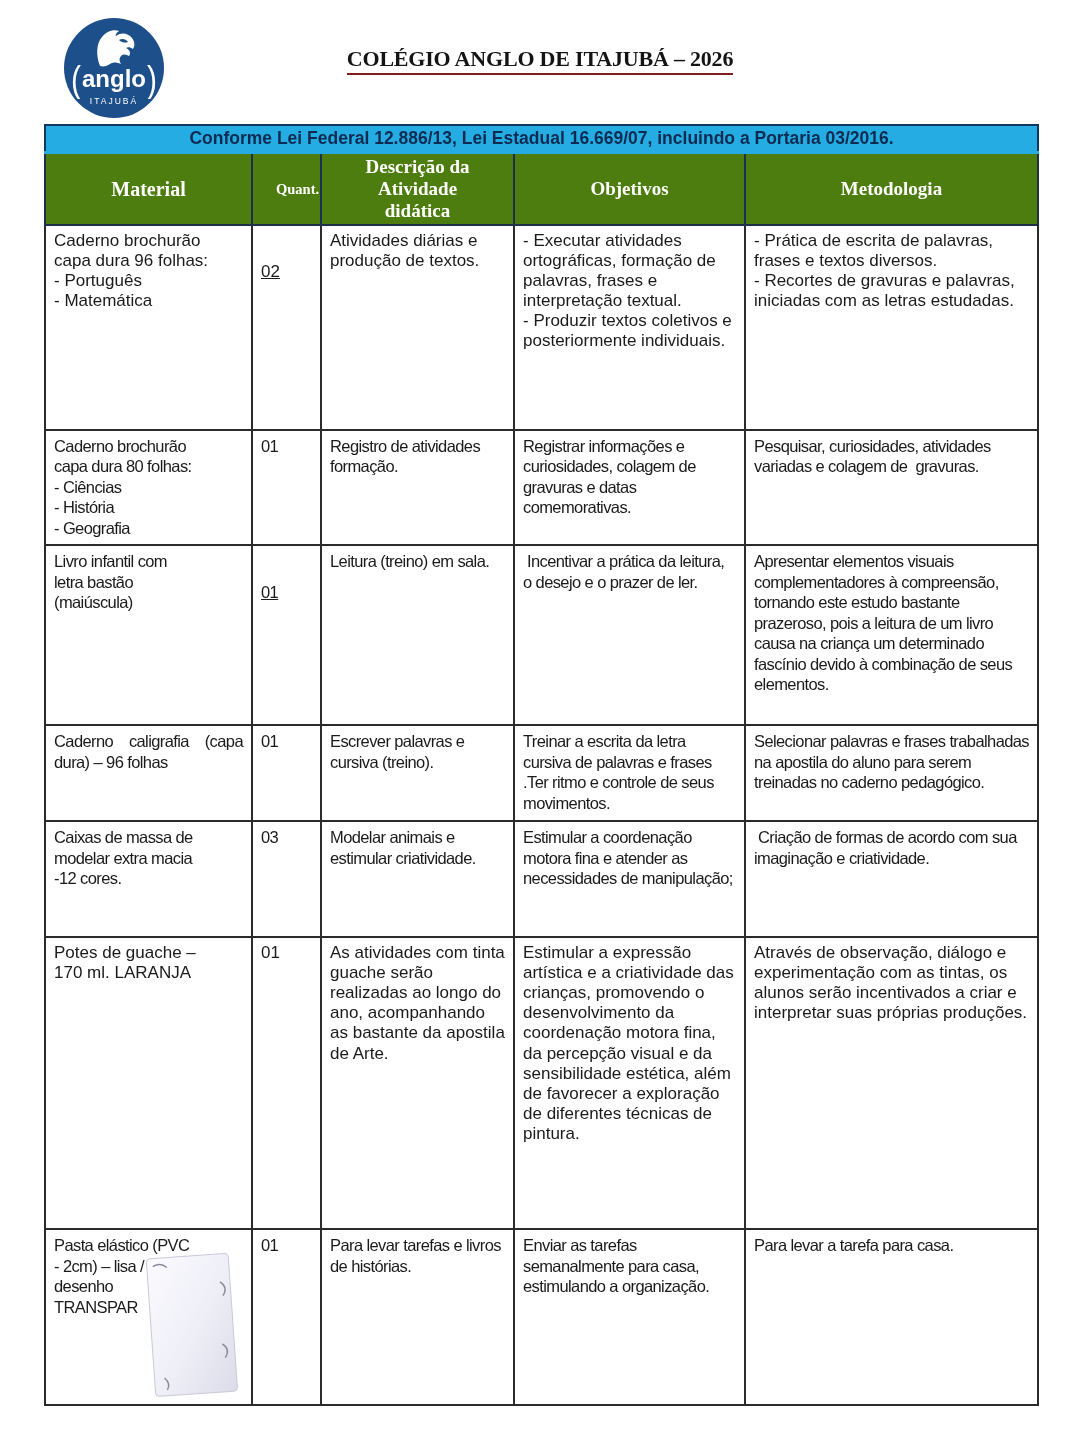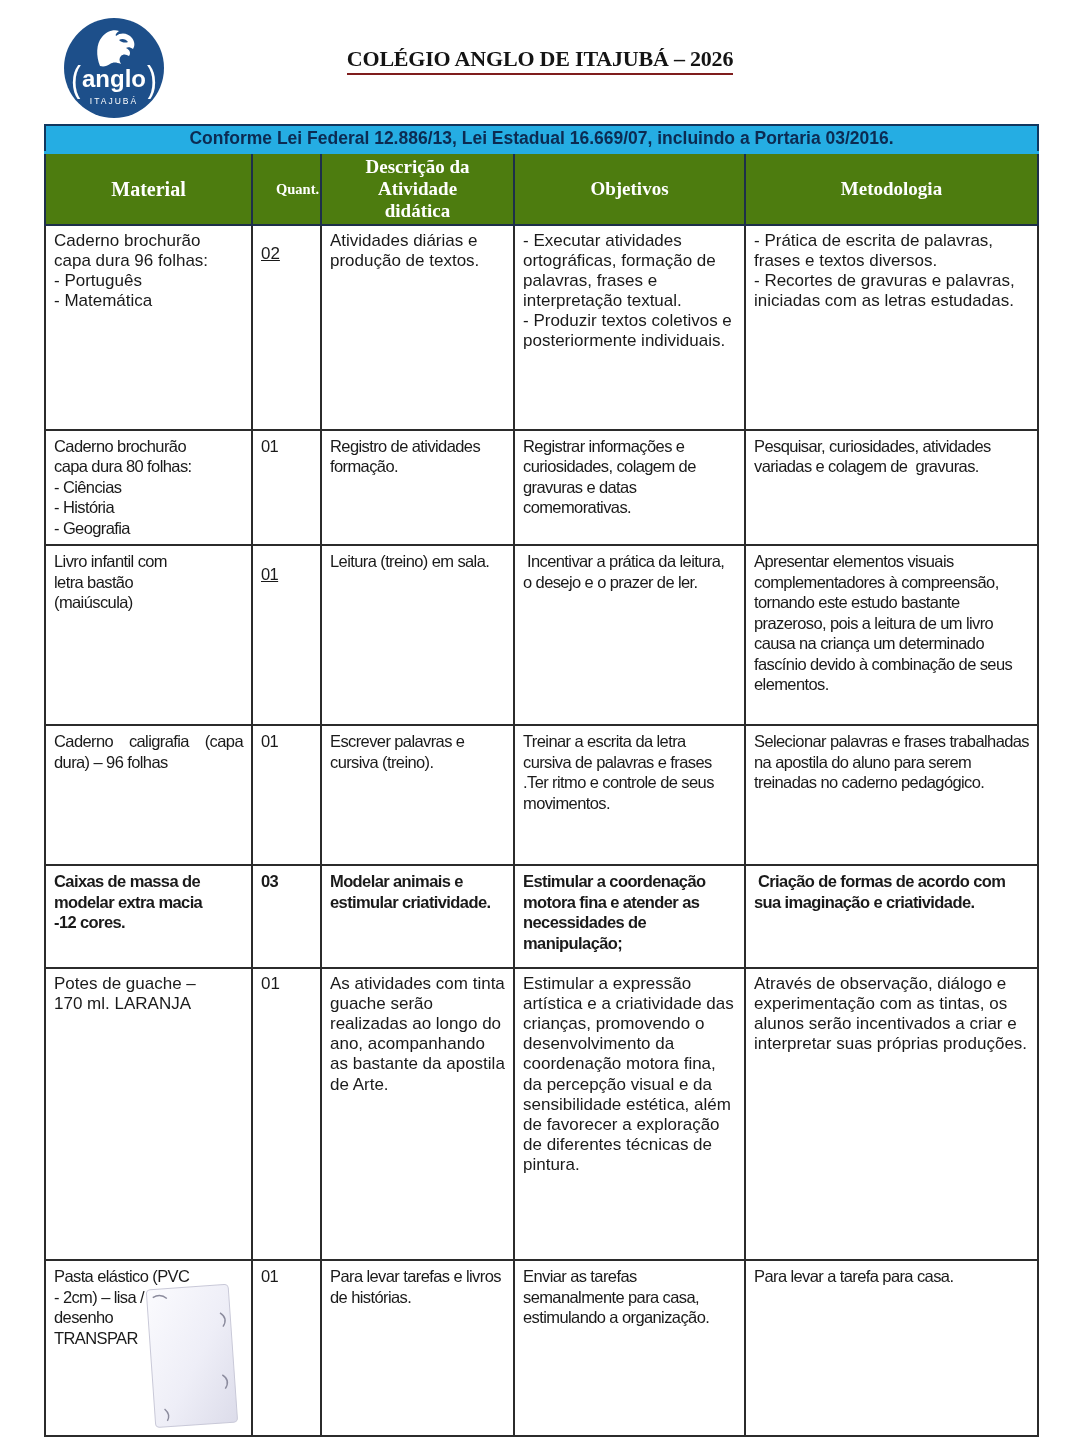--- a/index.html
+++ b/index.html
@@ -39,21 +39,21 @@
   tr.head-row th { background:#4d7c0f; color:#ffffff; font-family:"Liberation Serif", serif;
           font-weight:bold; border:2px solid #1d2f4a; text-align:center;
           vertical-align:middle; height:65px; padding:2px 23px; font-size:19px;margin-left:16px; }
   tr.head-row th.h-material { font-size:20px; }
   tr.head-row th.h-quant { font-size:14.5px; }
 
   td.cell { border:2px solid #2b2b2b; vertical-align:top; padding:5px 8px 6px 8px;
           font-size:17px; line-height:1.18; white-space:pre-line; background:#fff; }
   tr.narrow td.cell { font-size:16.5px; letter-spacing:-0.6px; line-height:1.24; }
   td.cell.justify { text-align:justify; }
-  td.cell.qt-offset { padding-top:18px;text-decoration:underline; }
+  td.cell.qt-offset { padding-top:36px;text-decoration:underline; }
   td.cell.rel { position:relative; }
 
   .folder-art { position:absolute; right:4px; top:20px; width:112px; height:152px;
           pointer-events:none; }
 </style>
 </head>
 <body>
 
 <div class="page">
 
@@ -123,29 +123,29 @@
       <tr class="narrow" style="height:180px;">
         <td class="cell">Livro infantil com
 letra bastão
 (maiúscula)</td>
         <td class="cell qt-offset">01</td>
         <td class="cell">Leitura (treino) em sala.</td>
         <td class="cell">&nbsp;Incentivar a prática da leitura, o desejo e o prazer de ler.</td>
         <td class="cell">Apresentar elementos visuais complementadores à compreensão, tornando este estudo bastante prazeroso, pois a leitura de um livro causa na criança um determinado fascínio devido à combinação de seus elementos.</td>
       </tr>
 
-      <tr class="narrow" style="height:140px;padding-left:6px;">
+      <tr class="narrow" style="height:96px;padding-left:6px;">
         <td class="cell justify">Caderno caligrafia (capa dura) – 96 folhas</td>
         <td class="cell">01</td>
         <td class="cell">Escrever palavras e cursiva (treino).</td>
         <td class="cell">Treinar a escrita da letra cursiva de palavras e frases .Ter ritmo e controle de seus movimentos.</td>
         <td class="cell">Selecionar palavras e frases trabalhadas na apostila do aluno para serem treinadas no caderno pedagógico.</td>
       </tr>
 
-      <tr class="narrow" style="height:103px;font-weight:bold;">
+      <tr class="narrow" style="height:116px;">
         <td class="cell">Caixas de massa de
 modelar extra macia
 -12 cores.</td>
         <td class="cell">03</td>
         <td class="cell">Modelar animais e estimular criatividade.</td>
         <td class="cell">Estimular a coordenação motora fina e atender as necessidades de manipulação;</td>
         <td class="cell">&nbsp;Criação de formas de acordo com sua imaginação e criatividade.</td>
       </tr>
 
       <tr style="height:292px;">

